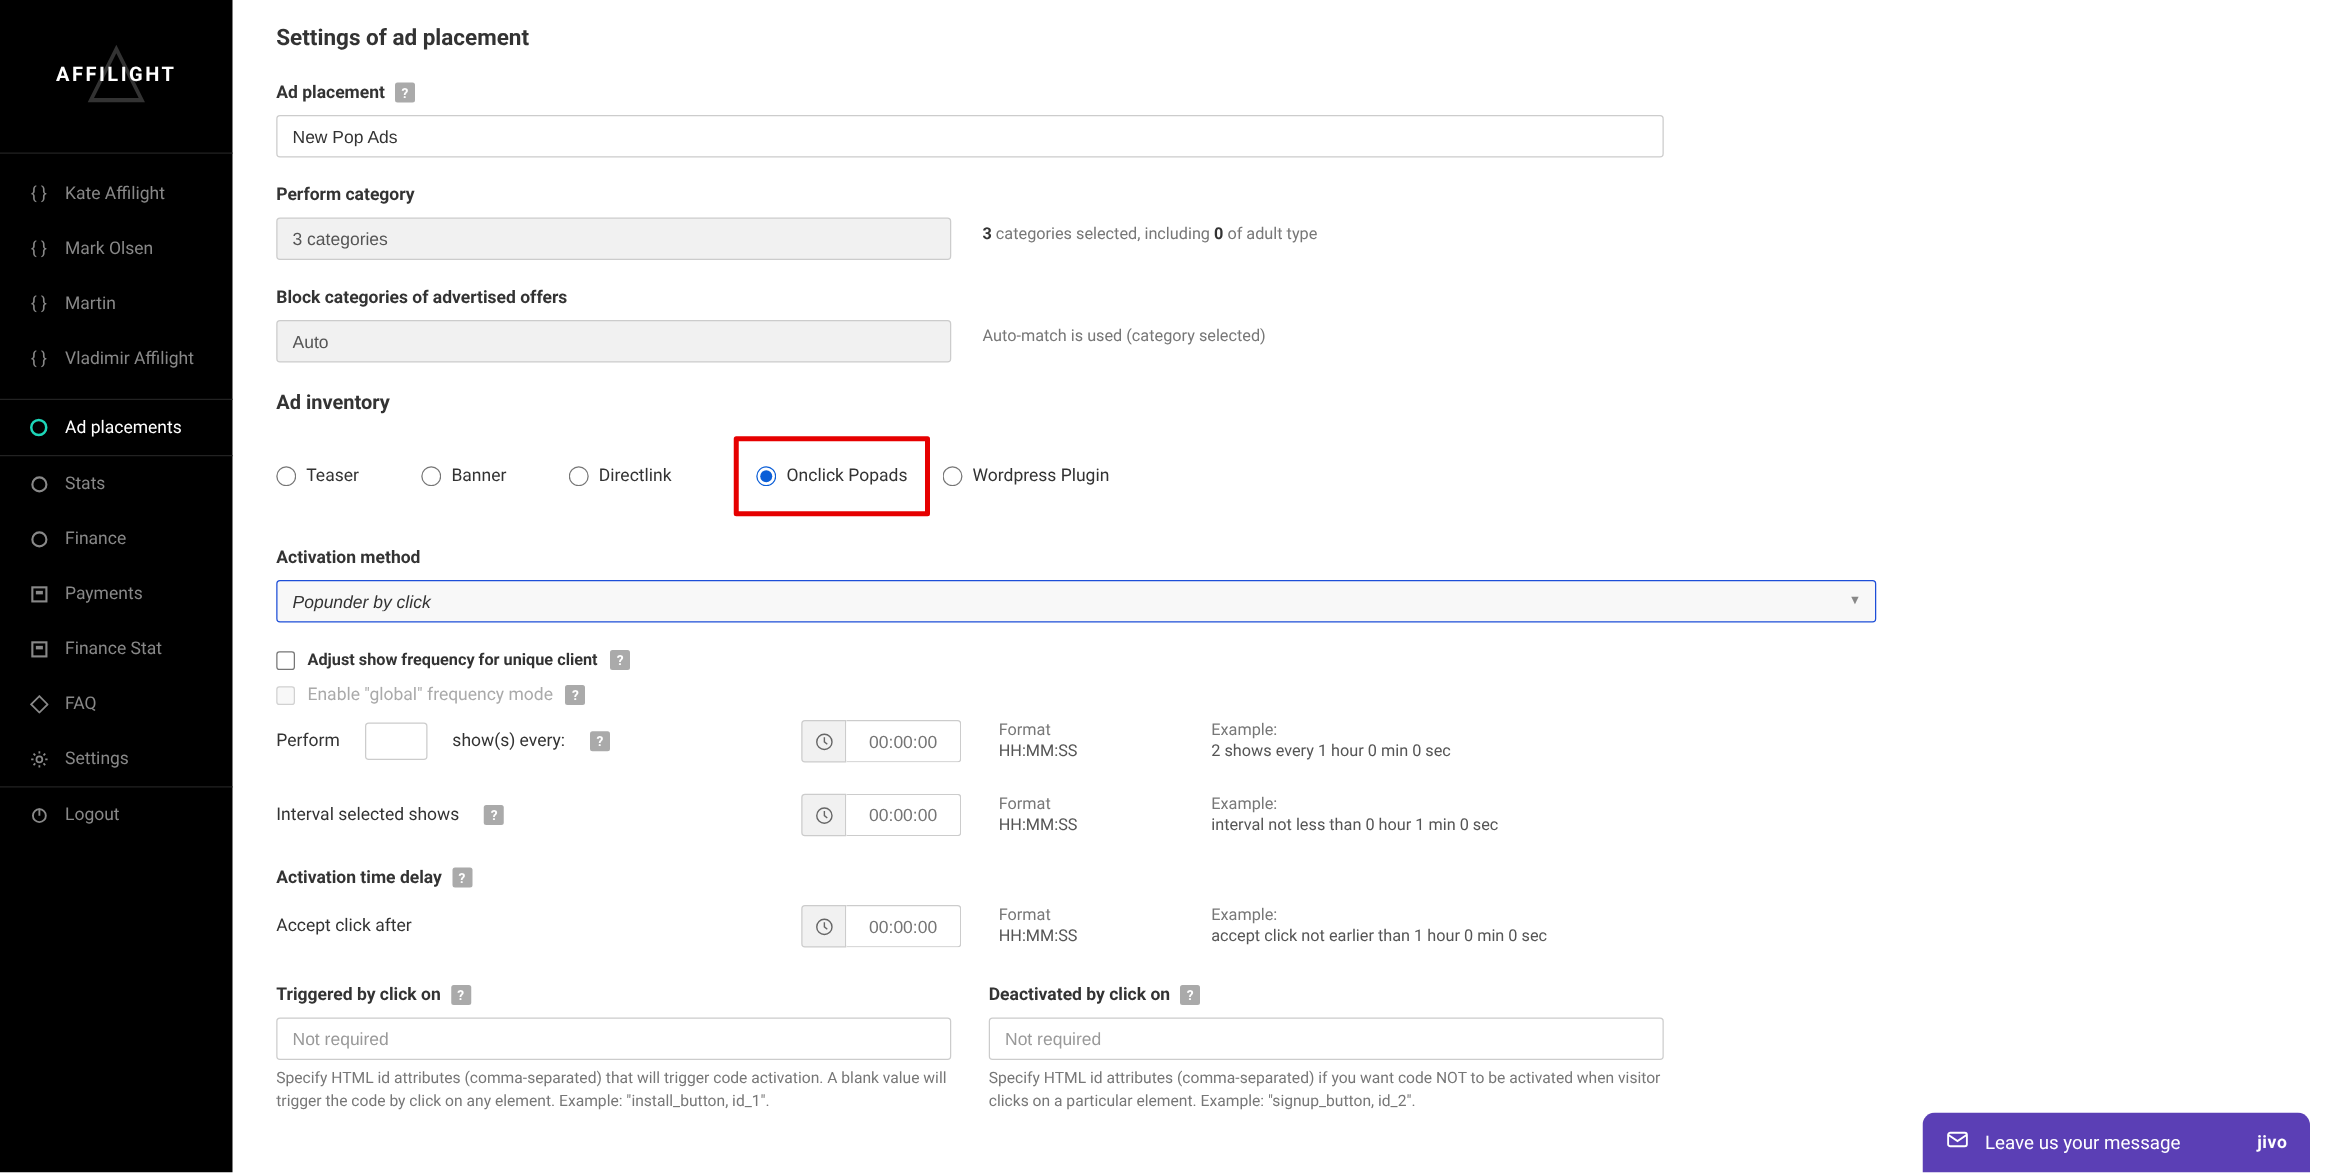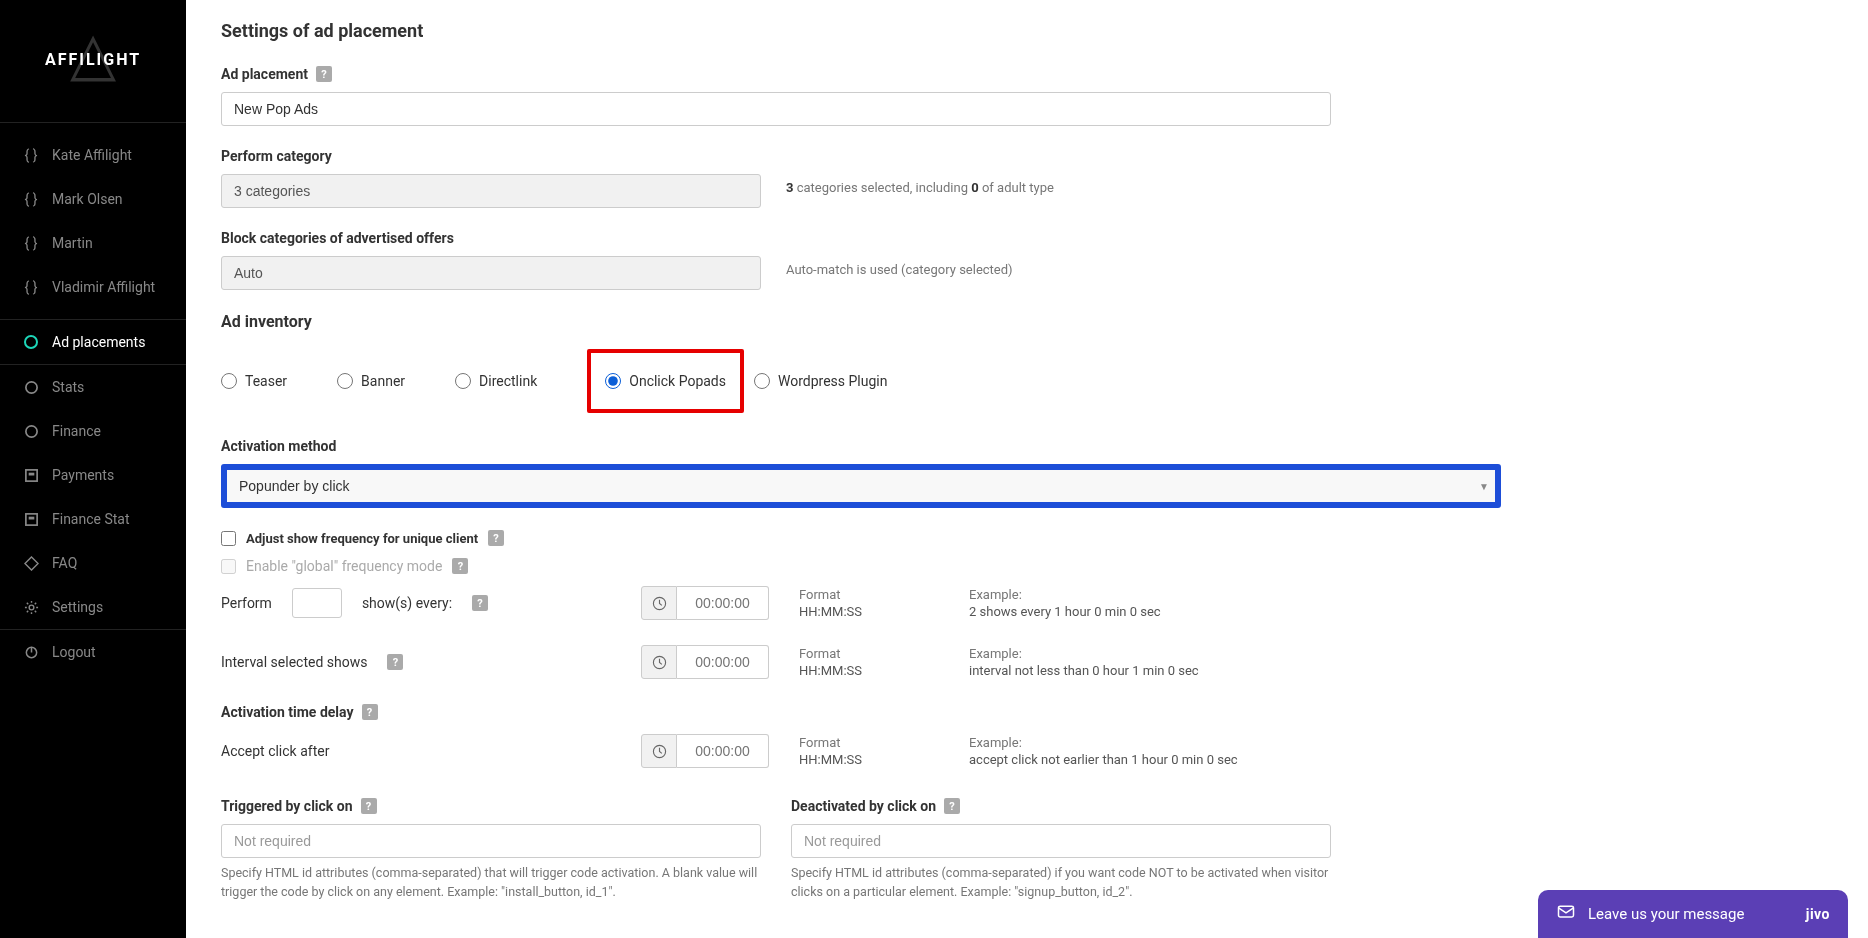--- a/index.html
+++ b/index.html
@@ -30,21 +30,21 @@
     
     .label { font-weight: bold; font-size: 14px; margin-bottom: 10px; display: flex; align-items: center; gap: 8px; }
     .label-sm { font-weight: bold; font-size: 13px; display: inline-flex; align-items: center; gap: 8px; }
     
     .help-icon { display: inline-flex; align-items: center; justify-content: center; width: 16px; height: 16px; background: #aaa; color: #fff; font-size: 11px; font-weight: bold; border-radius: 2px; cursor: help; }
     
     .text-input { width: 100%; padding: 8px 12px; border: 1px solid #ccc; border-radius: 3px; font-size: 14px; background: #fff; color: #333; }
     .text-input.readonly { background: #f1f1f1; color: #555; }
     .text-input::placeholder { color: #999; }
     
-    .select { width: 100%; padding: 8px 12px; border: 6px solid #1d4ed8; border-radius: 3px; font-size: 14px; background: #f8f8f8; color: #333; appearance: none; position: relative; }
+    .select { width: 100%; padding: 8px 12px; border: 1px solid #1d4ed8; border-radius: 3px; font-size: 14px; background: #f8f8f8; color: #333; appearance: none; position: relative; font-style: italic; }
     .select-wrap { position: relative; }
     .select-caret { position: absolute; right: 12px; top: 50%; transform: translateY(-50%); color: #888; pointer-events: none; font-size: 10px; }
     
     .section-title { font-size: 16px; font-weight: bold; margin-bottom: 18px; margin-top: 6px; }
     
     .radio-row { display: flex; gap: 50px; margin-bottom: 25px; align-items: center; }
     .radio-opt { display: flex; align-items: center; gap: 8px; cursor: pointer; }
     .radio-opt input[type=radio] { width: 16px; height: 16px; accent-color: #0b5ed7; cursor: pointer; }
     .radio-opt.highlighted { border: 4px solid #e60000; padding: 20px 14px; border-radius: 2px; }
     

